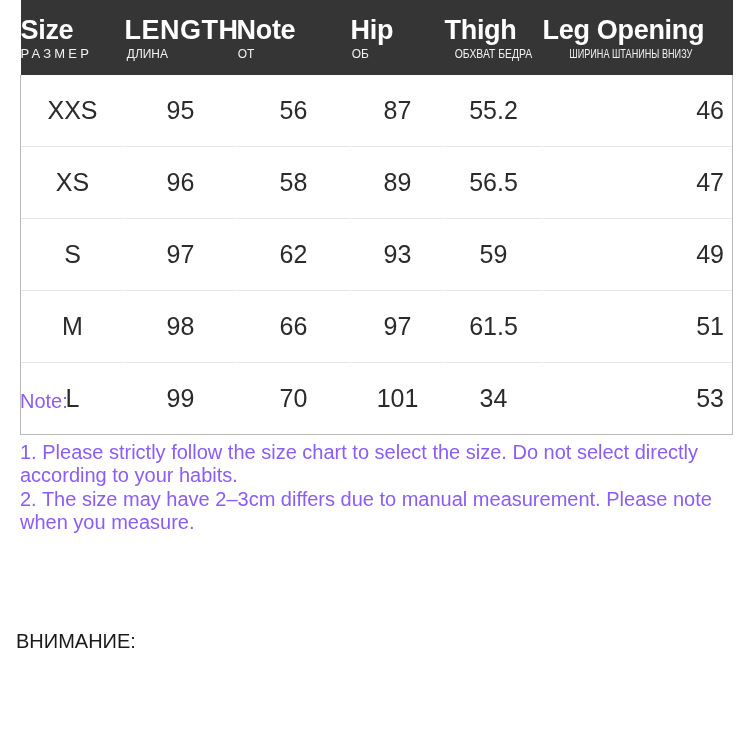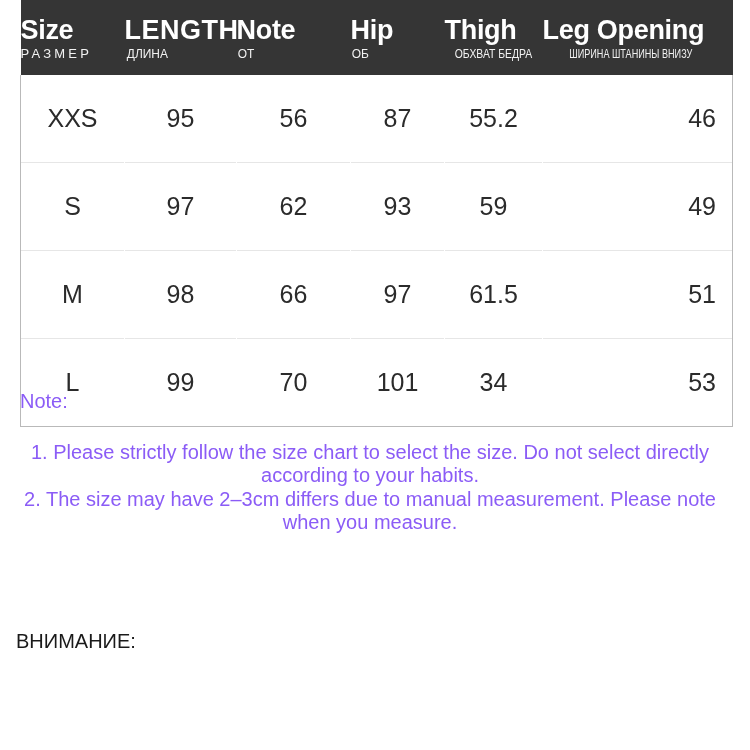--- a/index.html
+++ b/index.html
@@ -74,21 +74,21 @@
   }
   .head-sub.tight {
     transform: scaleX(0.80);
   }
   .head-sub.tighter {
     transform: scaleX(0.70);
   }
 
   .size-table tbody td {
     height: 55px;
-    padding: 16px;
+    padding: 8px;
     text-align: center;
     vertical-align: middle;
     font-size: 25px;
     font-weight: 400;
     color: #2b2b2b;
     border-top: 1px solid #e6e6e6;
     border-left: 1px solid #ffffff;
     border-right: 1px solid #ffffff;
     background: #ffffff;
   }
@@ -128,21 +128,20 @@
     margin: 0 0 27px 0;
     font-size: 20px;
     font-weight: 400;
     line-height: 23.5px;
   }
   .note-para {
     margin: 0;
     font-size: 20px;
     line-height: 23.5px;
     width: 700px;
-    text-align: center;
   }
 
   .ru-section {
     position: absolute;
     left: 16px;
     top: 620px;
     width: 710px;
     margin-top: 10px;
   }
   .ru-heading {
@@ -215,20 +214,28 @@
     <tbody>
       <tr>
         <td>XXS</td>
         <td>95</td>
         <td>56</td>
         <td>87</td>
         <td>55.2</td>
         <td>46</td>
       </tr>
       <tr>
+        <td>XS</td>
+        <td>96</td>
+        <td>58</td>
+        <td>89</td>
+        <td>56.5</td>
+        <td>47</td>
+      </tr>
+      <tr>
         <td>S</td>
         <td>97</td>
         <td>62</td>
         <td>93</td>
         <td>59</td>
         <td>49</td>
       </tr>
       <tr>
         <td>M</td>
         <td>98</td>

